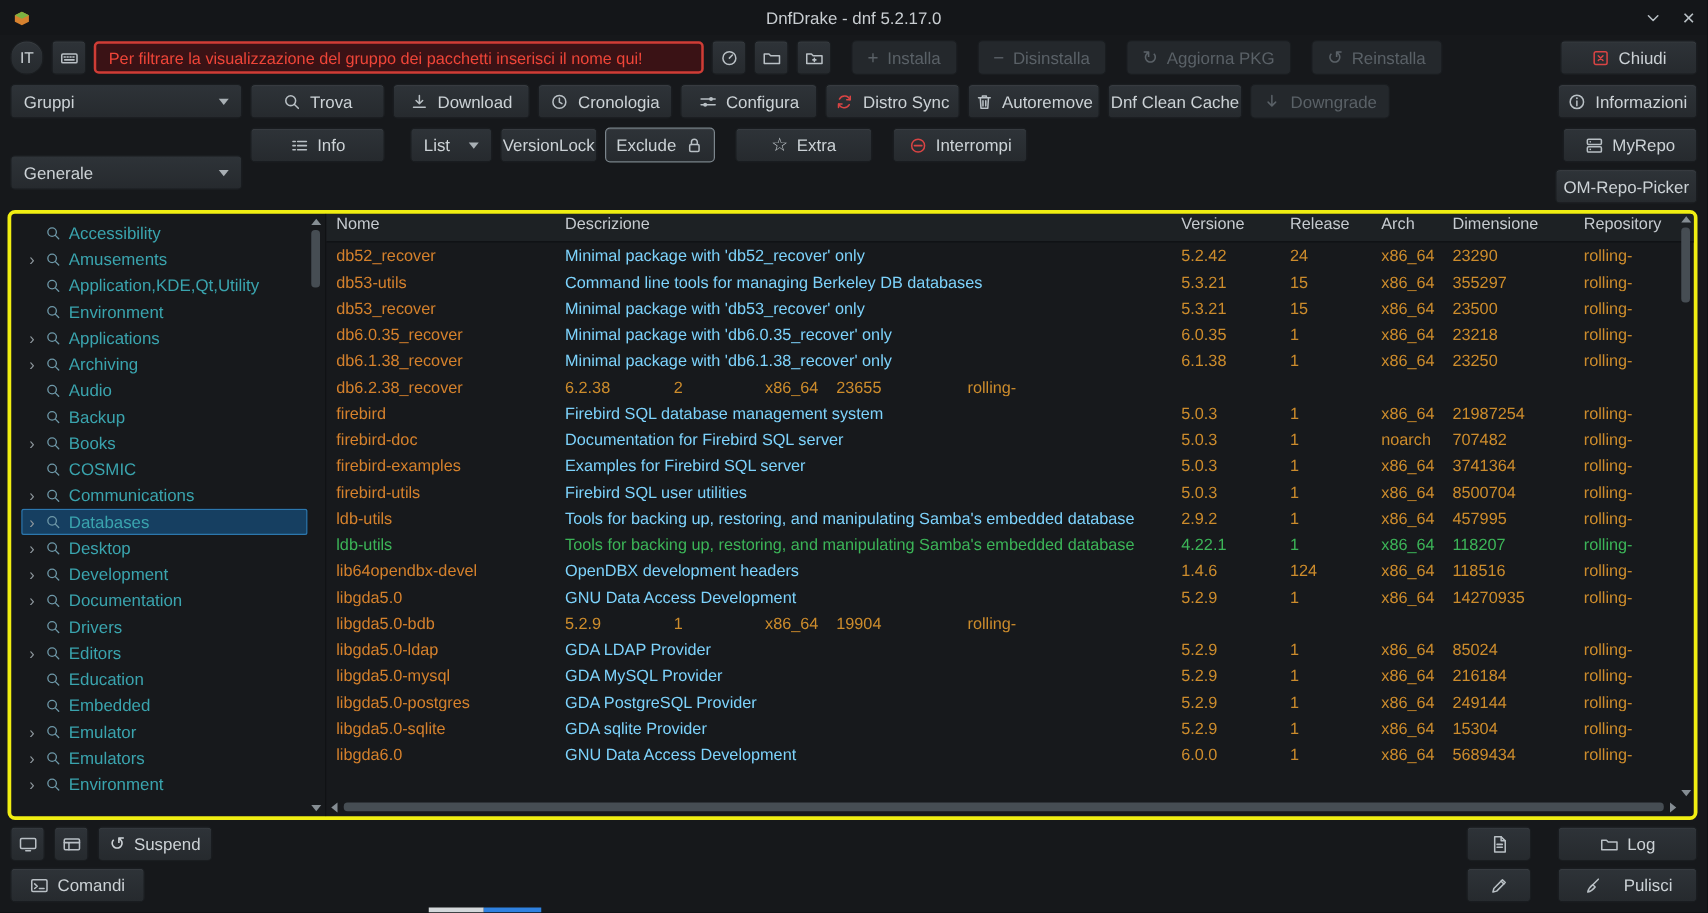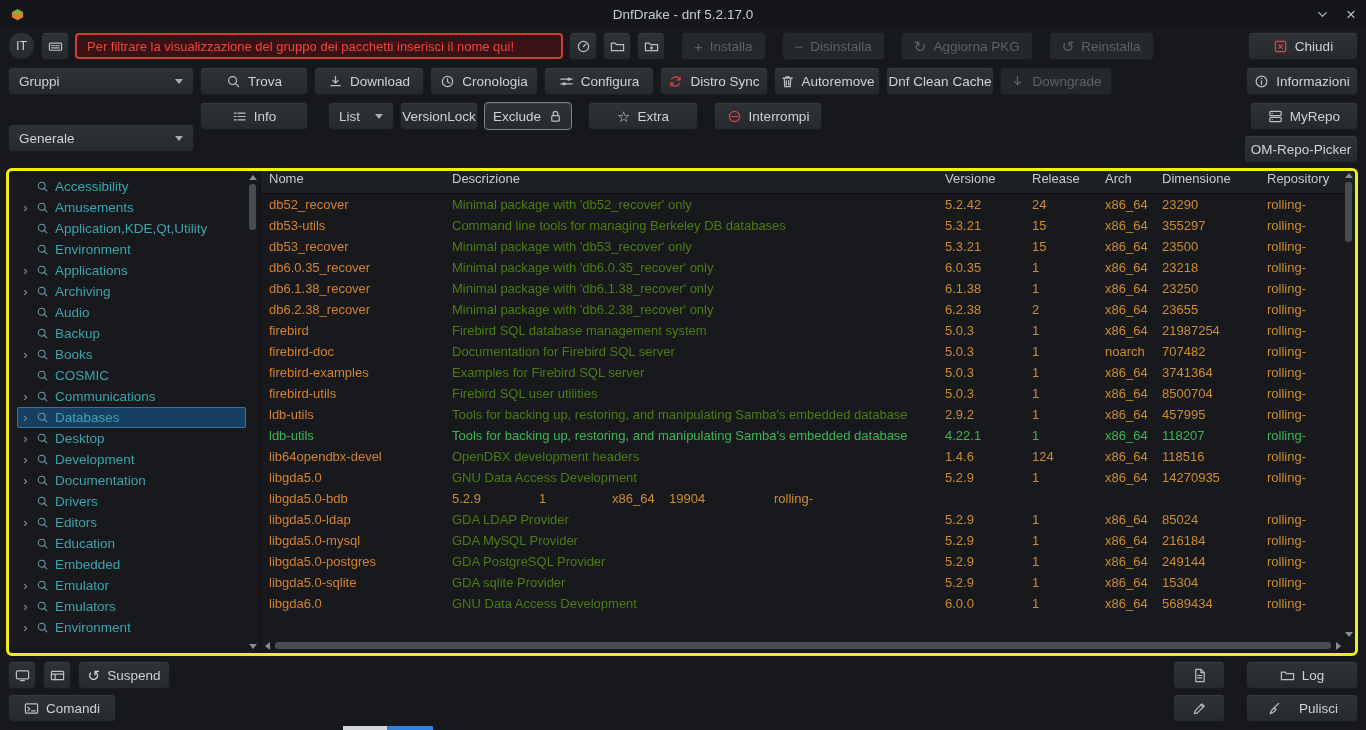--- a/index.html
+++ b/index.html
@@ -59,21 +59,21 @@
   
   .table-panel { flex:1; position:relative; overflow:hidden; }
   .thead { display:flex; height:23px; align-items:flex-start; background:#1d2124; border-bottom:1px solid #0c0e10;
            color:#c6cbd0; font-size:13px; }
   .th { padding:0 8px; overflow:hidden; white-space:nowrap; }
   .tr { display:flex; height:21px; align-items:center; font-size:13px; }
   .td { padding:0 8px; white-space:nowrap; overflow:hidden; }
   .c0 { width:183px; } .c1 { width:493px; } .c2 { width:87px; } .c3 { width:73px; }
   .c4 { width:57px; } .c5 { width:105px; } .c6 { flex:1; }
   .td.name { color:#d5812c; }
-  .td.desc { color:#4d7c0f; }
+  .td.desc { color:#7dd3fc; }
   .td.num  { color:#cd8c2c; }
   .tr.highlight .td { color:#3cb558; }
   .tbl-sb-v { position:absolute; right:2px; top:2px; bottom:16px; width:9px; display:flex; flex-direction:column; align-items:center; }
   .tbl-sb-h { position:absolute; left:4px; right:14px; bottom:2px; height:11px; display:flex; align-items:center; gap:3px; }
   .sb-thumb-h { height:7px; background:#464d53; border-radius:3px; flex:1; margin:0 2px; }
 
   
   .brow { display:flex; align-items:center; gap:7px; padding:3px 8px 2px 8px; height:33px; }
   .progress-strip { position:relative; height:10px; }
   .progress-strip .seg { position:absolute; top:2px; height:7px; }
@@ -514,21 +514,20 @@
     <div class="td c0 name">db6.1.38_recover</div>
     <div class="td c1 desc">Minimal package with 'db6.1.38_recover' only</div>
     <div class="td c2 num">6.1.38</div>
     <div class="td c3 num">1</div>
     <div class="td c4 num">x86_64</div>
     <div class="td c5 num">23250</div>
     <div class="td c6 num">rolling-</div>
   </div>
           <div class="tr">
     <div class="td c0 name">db6.2.38_recover</div>
-    <div class="td c1 desc">Minimal package with 'db6.2.38_recover' only</div>
     <div class="td c2 num">6.2.38</div>
     <div class="td c3 num">2</div>
     <div class="td c4 num">x86_64</div>
     <div class="td c5 num">23655</div>
     <div class="td c6 num">rolling-</div>
   </div>
           <div class="tr">
     <div class="td c0 name">firebird</div>
     <div class="td c1 desc">Firebird SQL database management system</div>
     <div class="td c2 num">5.0.3</div>

